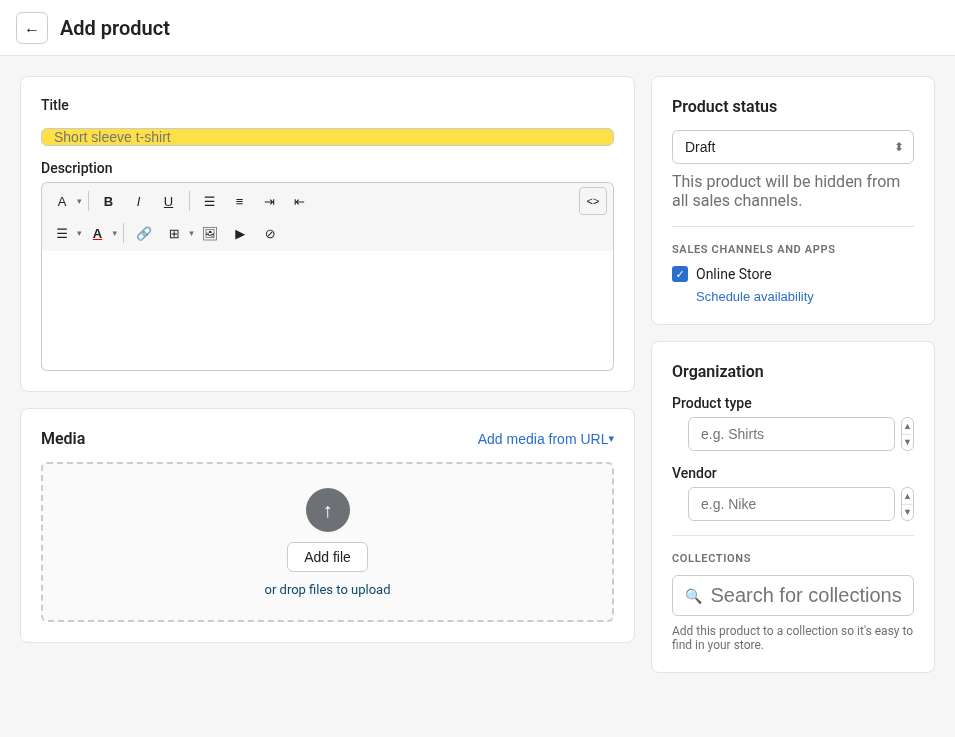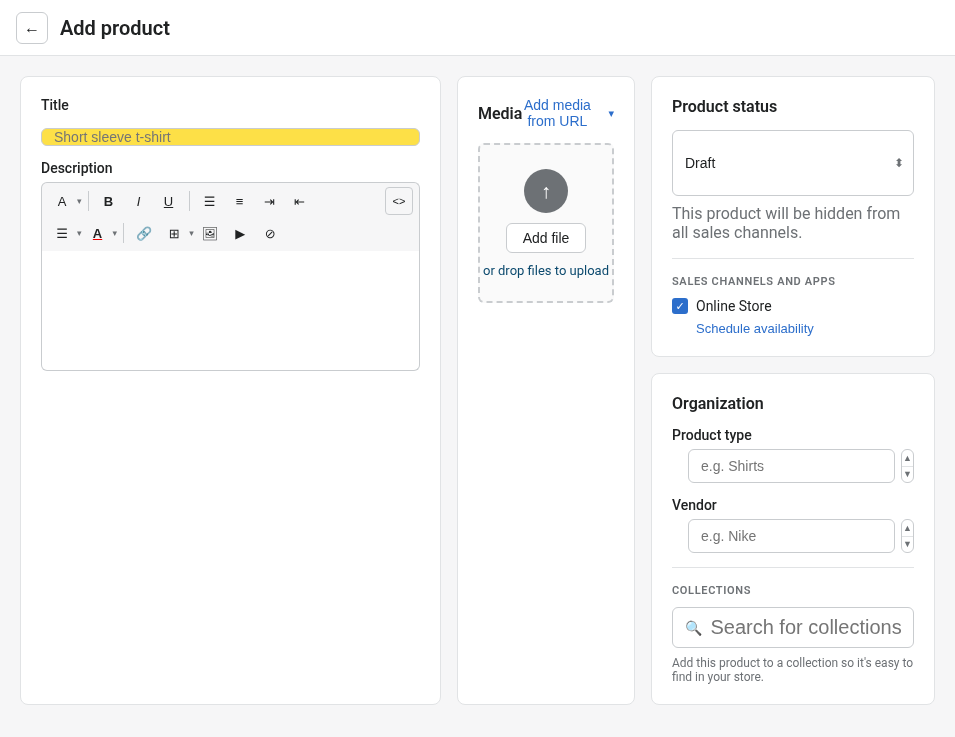--- a/index.html
+++ b/index.html
@@ -36,21 +36,21 @@
     .main-layout {
       display: flex;
       gap: 16px;
       padding: 20px 20px 20px 20px;
       max-width: 960px;
       margin: 0 auto;
     }
     .left-col {
       flex: 1;
       display: flex;
-      flex-direction: row;
+      flex-direction: column;
       gap: 16px;
     }
     .right-col {
       width: 284px;
       display: flex;
       flex-direction: column;
       gap: 16px;
     }
     .card {
       background: #fff;
@@ -134,21 +134,21 @@
       margin-bottom: 14px;
     }
     .media-title {
       font-size: 16px;
       font-weight: 600;
     }
     .add-media-link {
       color: #2c6ecb;
       font-size: 14px;
       cursor: pointer;
-      display: flex; align-items: center; gap: 16px;
+      display: flex; align-items: center; gap: 0;
       background: none; border: none;
     }
     .drop-zone {
       border: 2px dashed #c9cccf;
       border-radius: 6px;
       min-height: 160px;
       display: flex;
       flex-direction: column;
       align-items: center;
       justify-content: center;
@@ -180,21 +180,21 @@
     .card-title {
       font-size: 16px;
       font-weight: 600;
       margin-bottom: 14px;
       color: #202223;
     }
     .status-select {
       width: 100%;
       border: 1px solid #c9cccf;
       border-radius: 6px;
-      padding: 24px 12px;
+      padding: 8px 12px;
       font-size: 14px;
       color: #202223;
       background: #fff;
       appearance: none;
       cursor: pointer;
       outline: none;
     }
     .select-wrapper {
       position: relative;
     }

